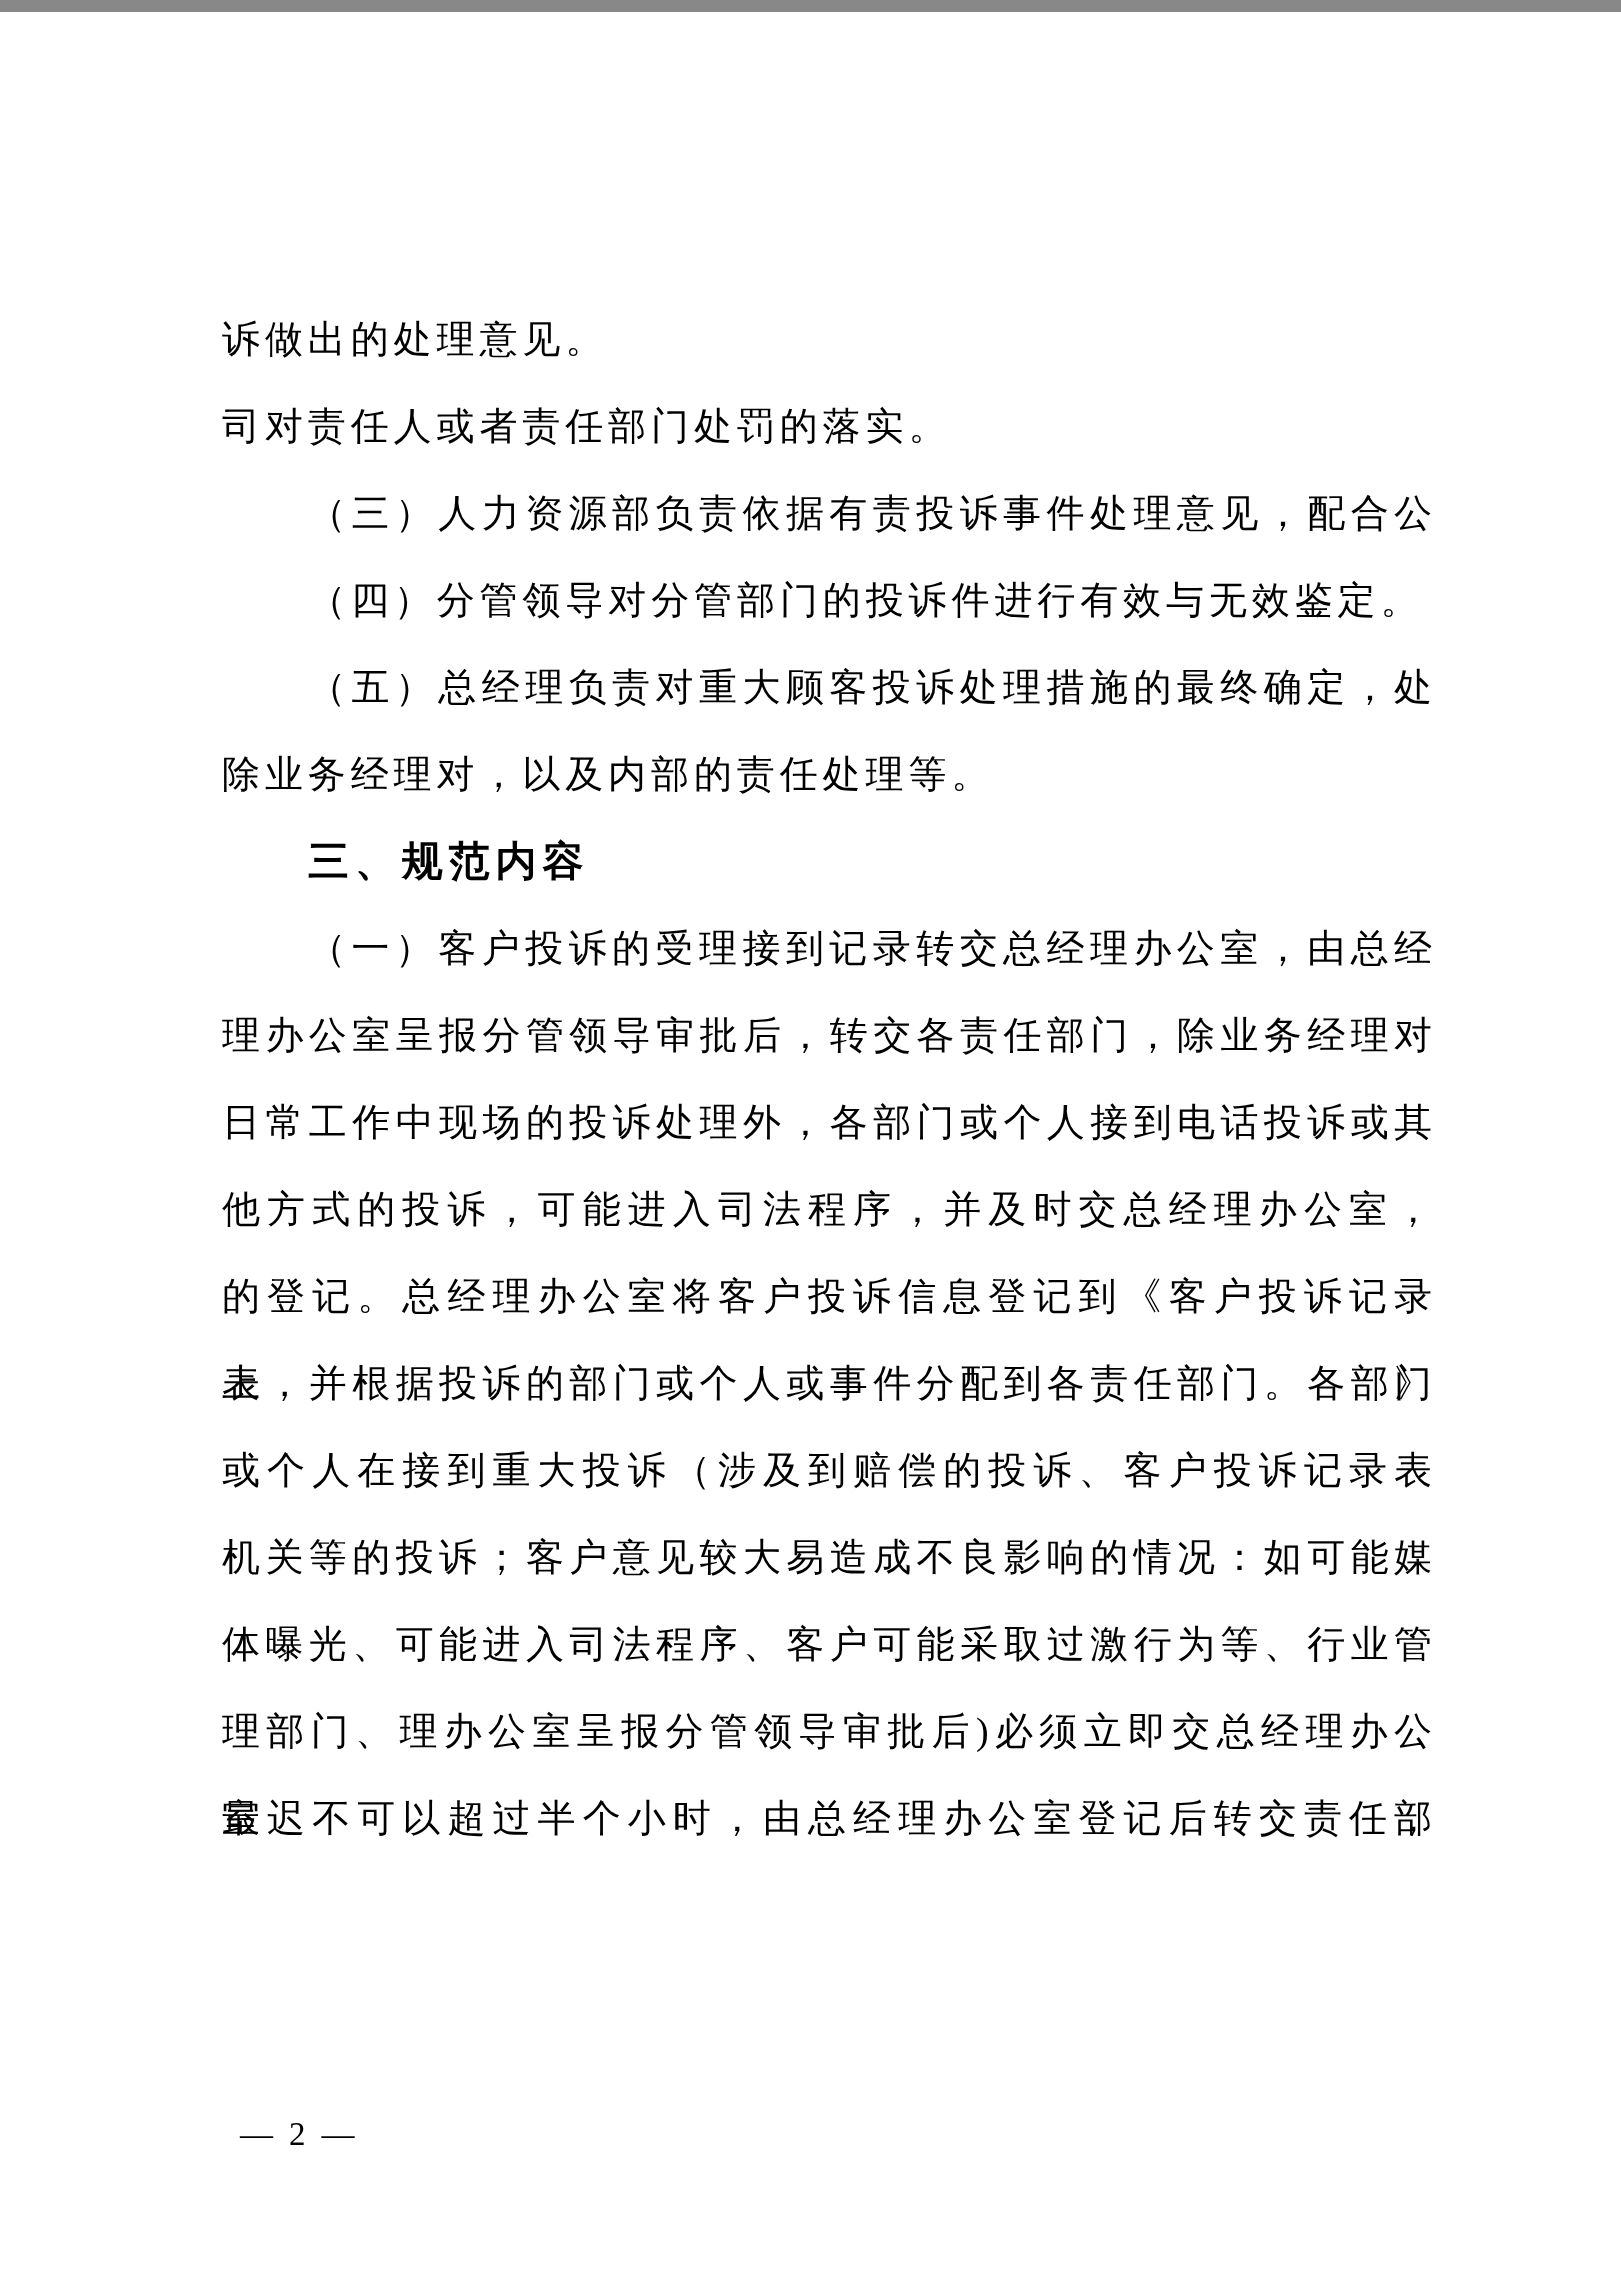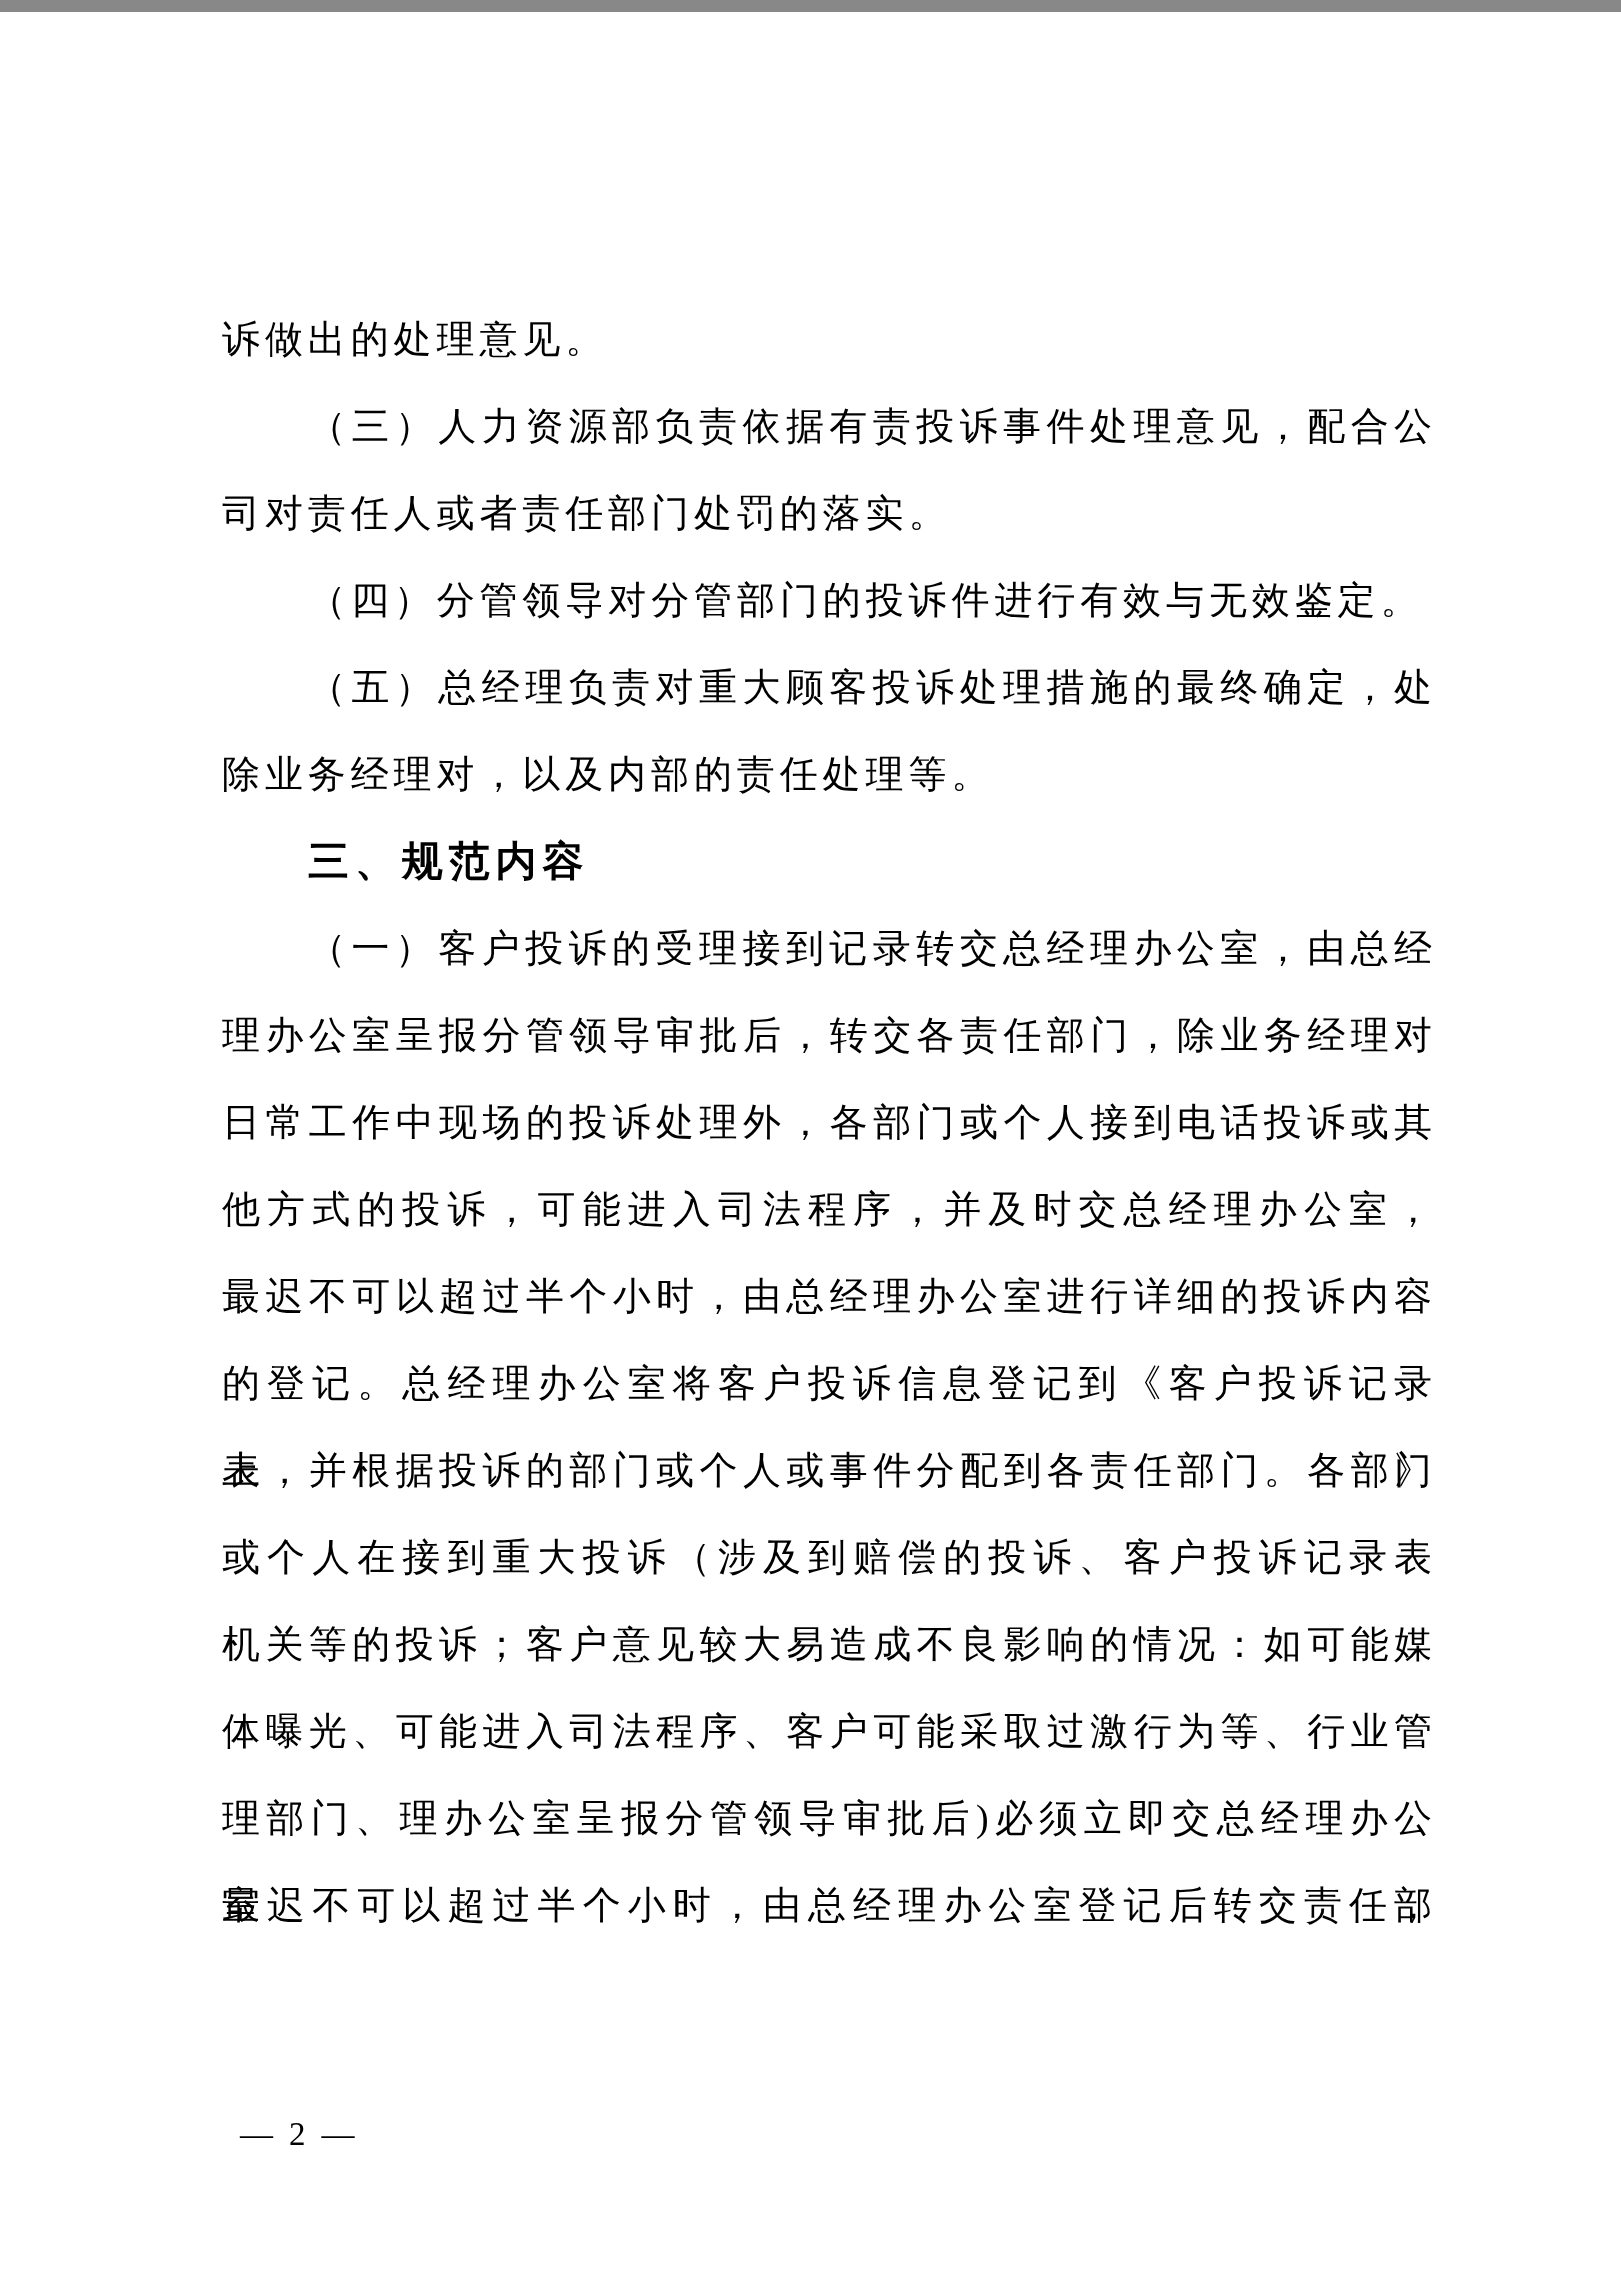--- a/index.html
+++ b/index.html
@@ -56,31 +56,30 @@
     letter-spacing: 3.9px;
     font-family: "Liberation Serif", "DejaVu Serif", serif;
   }
 </style>
 </head>
 <body>
 
 <div class="page">
   <div class="content" id="doc-body">
       <div class="line">诉做出的处理意见。</div>
+      <div class="line">司对责任人或者责任部门处罚的落实。</div>
       <div class="line indent justify">（三）人力资源部负责依据有责投诉事件处理意见，配合公</div>
-      <div class="line">司对责任人或者责任部门处罚的落实。</div>
       <div class="line indent">（四）分管领导对分管部门的投诉件进行有效与无效鉴定。</div>
       <div class="line indent justify">（五）总经理负责对重大顾客投诉处理措施的最终确定，处</div>
       <div class="line">除业务经理对，以及内部的责任处理等。</div>
       <div class="line heading indent">三、规范内容</div>
       <div class="line indent justify">（一）客户投诉的受理接到记录转交总经理办公室，由总经</div>
       <div class="line justify">理办公室呈报分管领导审批后，转交各责任部门，除业务经理对</div>
       <div class="line justify">日常工作中现场的投诉处理外，各部门或个人接到电话投诉或其</div>
       <div class="line justify">他方式的投诉，可能进入司法程序，并及时交总经理办公室，</div>
-      <div class="line justify">最迟不可以超过半个小时，由总经理办公室进行详细的投诉内容</div>
       <div class="line justify">的登记。总经理办公室将客户投诉信息登记到《客户投诉记录表》</div>
       <div class="line justify">上，并根据投诉的部门或个人或事件分配到各责任部门。各部门</div>
       <div class="line justify">或个人在接到重大投诉（涉及到赔偿的投诉、客户投诉记录表</div>
       <div class="line justify">机关等的投诉；客户意见较大易造成不良影响的情况：如可能媒</div>
       <div class="line justify">体曝光、可能进入司法程序、客户可能采取过激行为等、行业管</div>
       <div class="line justify">理部门、理办公室呈报分管领导审批后)必须立即交总经理办公室，</div>
       <div class="line justify">最迟不可以超过半个小时，由总经理办公室登记后转交责任部</div>
     </div>
   <div class="footer">— 2 —</div>
 </div>

